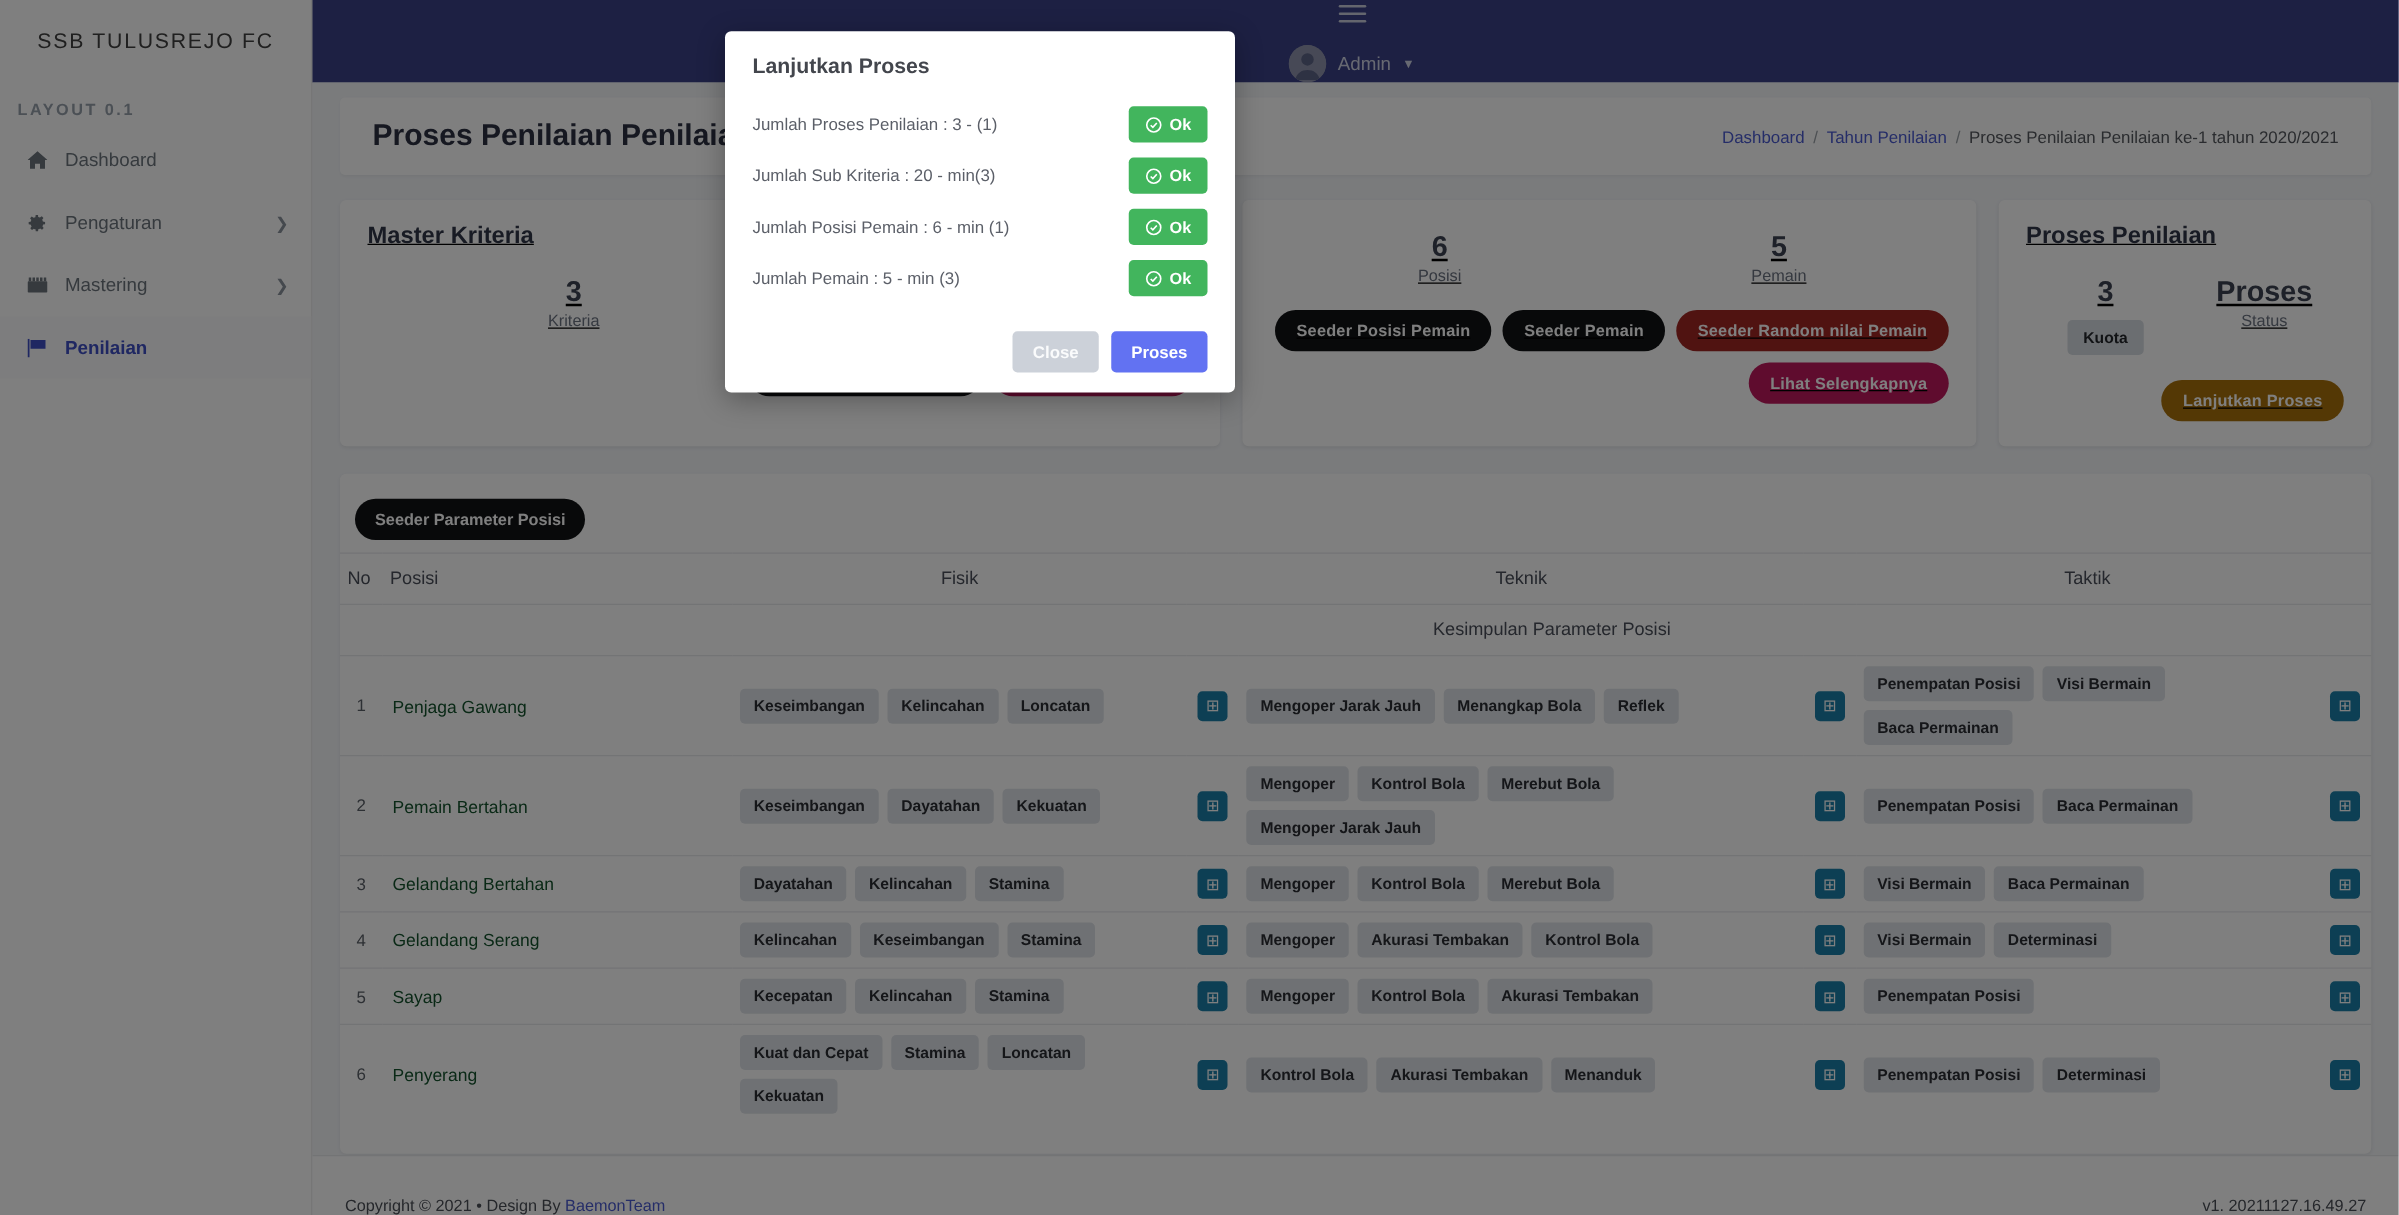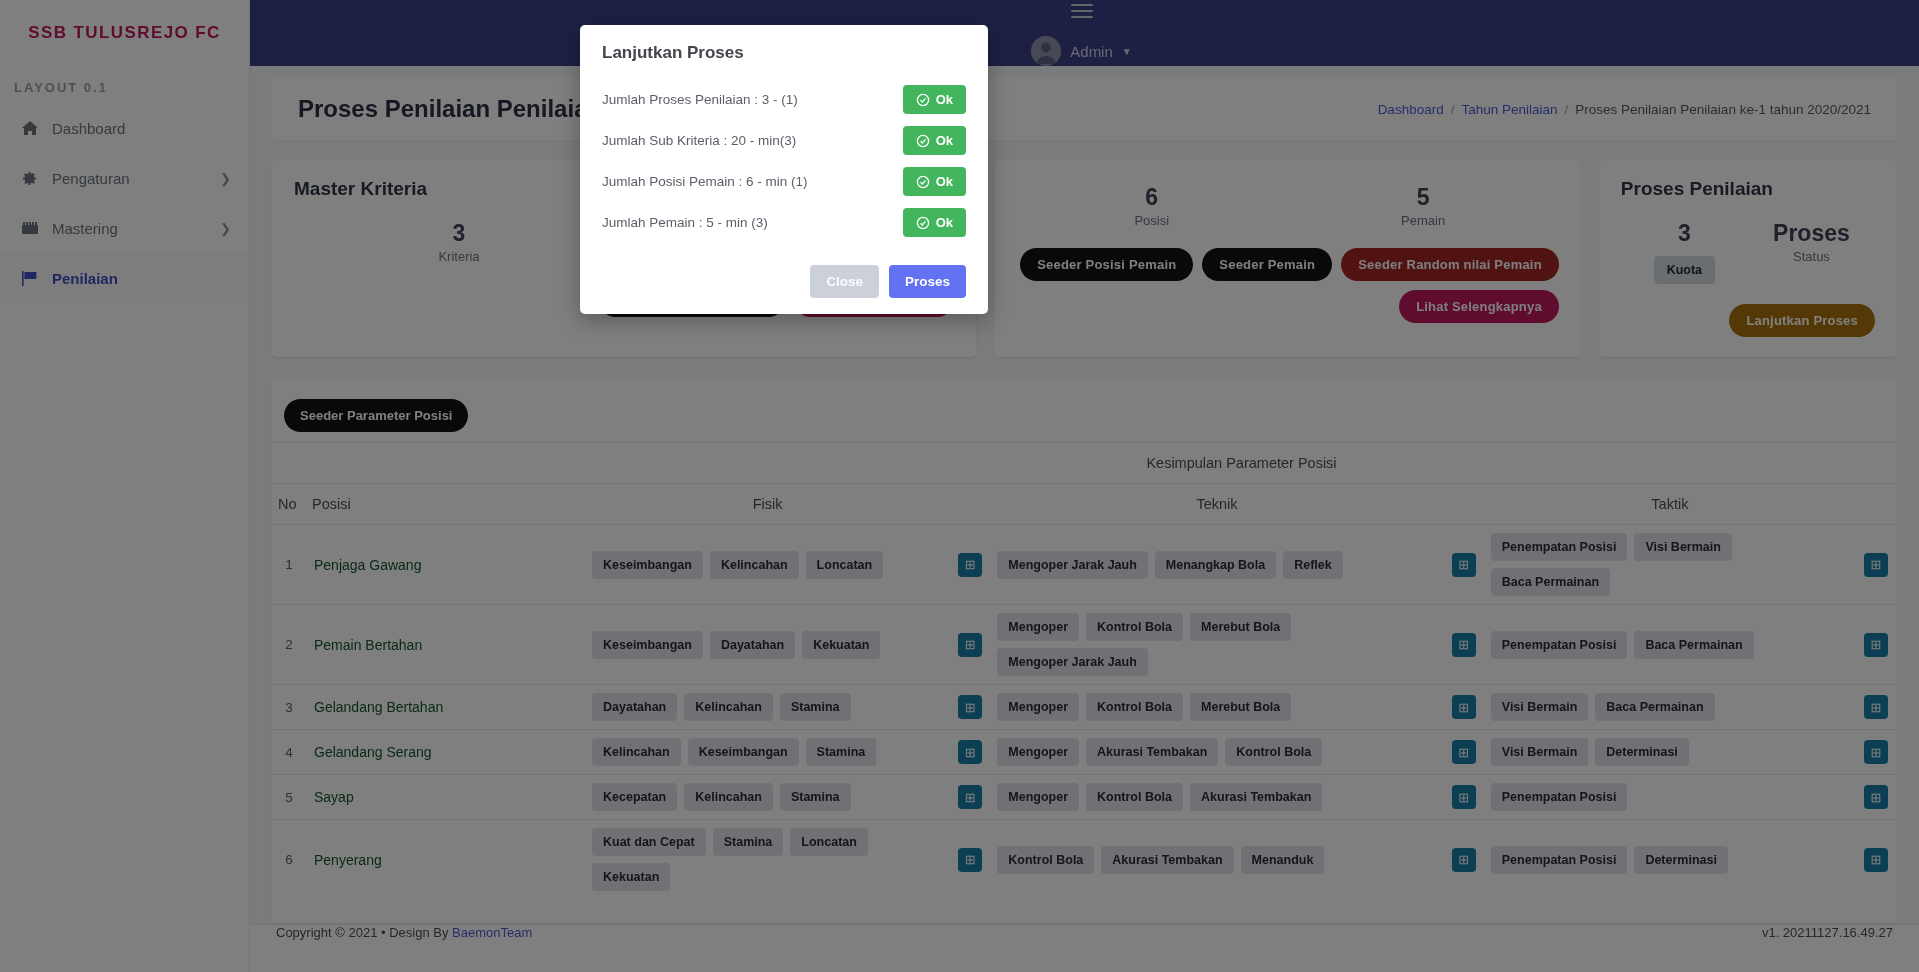--- a/index.html
+++ b/index.html
@@ -11,21 +11,21 @@
   }
   #root { position: relative; width: 1919px; height: 972px; }
 
   
   .sidebar {
     position: absolute; left: 0; top: 0; width: 250px; height: 972px;
     background: #ffffff; border-right: 1px solid #e8e8e8;
   }
   .brand {
     height: 66px; display: flex; align-items: center; justify-content: center;
-    font-size: 17px; font-weight: bold; letter-spacing: 1.4px; color: #be185d;
+    font-size: 17px; font-weight: normal; letter-spacing: 1.4px; color: #404040;
   }
   .layout-ver {
     padding: 14px 0 8px 14px; font-size: 13px; letter-spacing: 2px;
     color: #97a0ab; font-weight: 600;
   }
   .nav-item {
     display: flex; align-items: center; height: 50px; padding: 0 18px 0 22px;
     color: #6c757d; font-size: 15px; cursor: pointer; position: relative;
   }
   .nav-item.active { color: #3f4fc4; font-weight: bold; background: #fbfbfd; }
@@ -59,21 +59,21 @@
   .page-head {
     margin: 12px 22px 0 22px; background: #fff; border-radius: 4px;
     height: 62px; display: flex; align-items: center; justify-content: space-between;
     padding: 0 26px; box-shadow: 0 1px 2px rgba(0,0,0,.04);
   }
   .page-title { font-size: 24px; font-weight: bold; color: #2c3142; }
   .breadcrumb { font-size: 13.5px; color: #55585e; display: flex; gap: 7px; }
   .breadcrumb a { color: #4b5bd1; text-decoration: none; cursor: pointer; }
   .breadcrumb .sep { color: #9aa0a6; }
 
-  .cards-row { display: flex; gap: 18px; margin: 20px 22px 0 22px; }
+  .cards-row { display: flex; gap: 18px; margin: 20px 22px 0 22px; text-decoration: underline; }
   .card {
     background: #fff; border-radius: 5px; box-shadow: 0 1px 3px rgba(0,0,0,.07);
     padding: 18px 22px 20px 22px; position: relative;
   }
   .card-title { font-size: 19px; font-weight: bold; color: #313748; margin-bottom: 14px; }
   .stats { display: flex; justify-content: space-around; align-items: flex-start; padding: 4px 0 8px; }
   .stat { text-align: center; flex: 1; }
   .stat .num { font-size: 23px; font-weight: bold; color: #3d4352; line-height: 1.35; }
   .stat .lbl { font-size: 13px; color: #6b7280; }
   .stat .kuota {
@@ -115,21 +115,21 @@
   }
   .addbtn {
     width: 24px; height: 24px; border-radius: 4px; background: #1a7fa8; color: #fff;
     display: inline-flex; align-items: center; justify-content: center;
     font-size: 13px; border: none; cursor: pointer; line-height: 1;
   }
 
   
   .footer {
     position: absolute; left: 250px; bottom: 0; width: 1669px; height: 48px;
-    background: #fff; border-top: 1px solid #e6e8eb; display: flex; align-items: flex-start;
+    background: #fff; border-top: 1px solid #e6e8eb; display: flex; align-items: flex-end;
     justify-content: space-between; padding: 0 26px; font-size: 13px; color: #4b4f57;
   }
   .footer a { color: #4b5bd1; text-decoration: none; }
 
   
   .backdrop { position: absolute; inset: 0; background: rgba(0,0,0,.5); z-index: 40; }
   .modal {
     position: absolute; left: 580px; top: 25px; width: 408px; z-index: 50;
     background: #fff; border-radius: 5px; box-shadow: 0 6px 22px rgba(0,0,0,.3);
     padding: 18px 22px 16px 22px;
@@ -290,33 +290,33 @@
       </section>
     </div>
 
     <section class="table-panel">
       <div class="seeder-wrap">
         <button class="seeder-btn">Seeder Parameter Posisi</button>
       </div>
       <table class="param">
         <thead>
           <tr>
-            <th></th>
-            <th></th>
-            <th colspan="6">Kesimpulan Parameter Posisi</th>
-          </tr>
-          <tr>
             <th class="lead">No</th>
             <th class="lead">Posisi</th>
             <th>Fisik</th>
             <th></th>
             <th>Teknik</th>
             <th></th>
             <th>Taktik</th>
             <th></th>
+          </tr>
+          <tr>
+            <th></th>
+            <th></th>
+            <th colspan="6">Kesimpulan Parameter Posisi</th>
           </tr>
         </thead>
         <tbody id="table-body">
             <tr>
               <td class="cell-no">1</td>
               <td class="cell-pos">Penjaga Gawang</td>
               <td class="cell-tags">
                 <div class="tags">
                   <span class="tag">Keseimbangan</span>
                   <span class="tag">Kelincahan</span>

